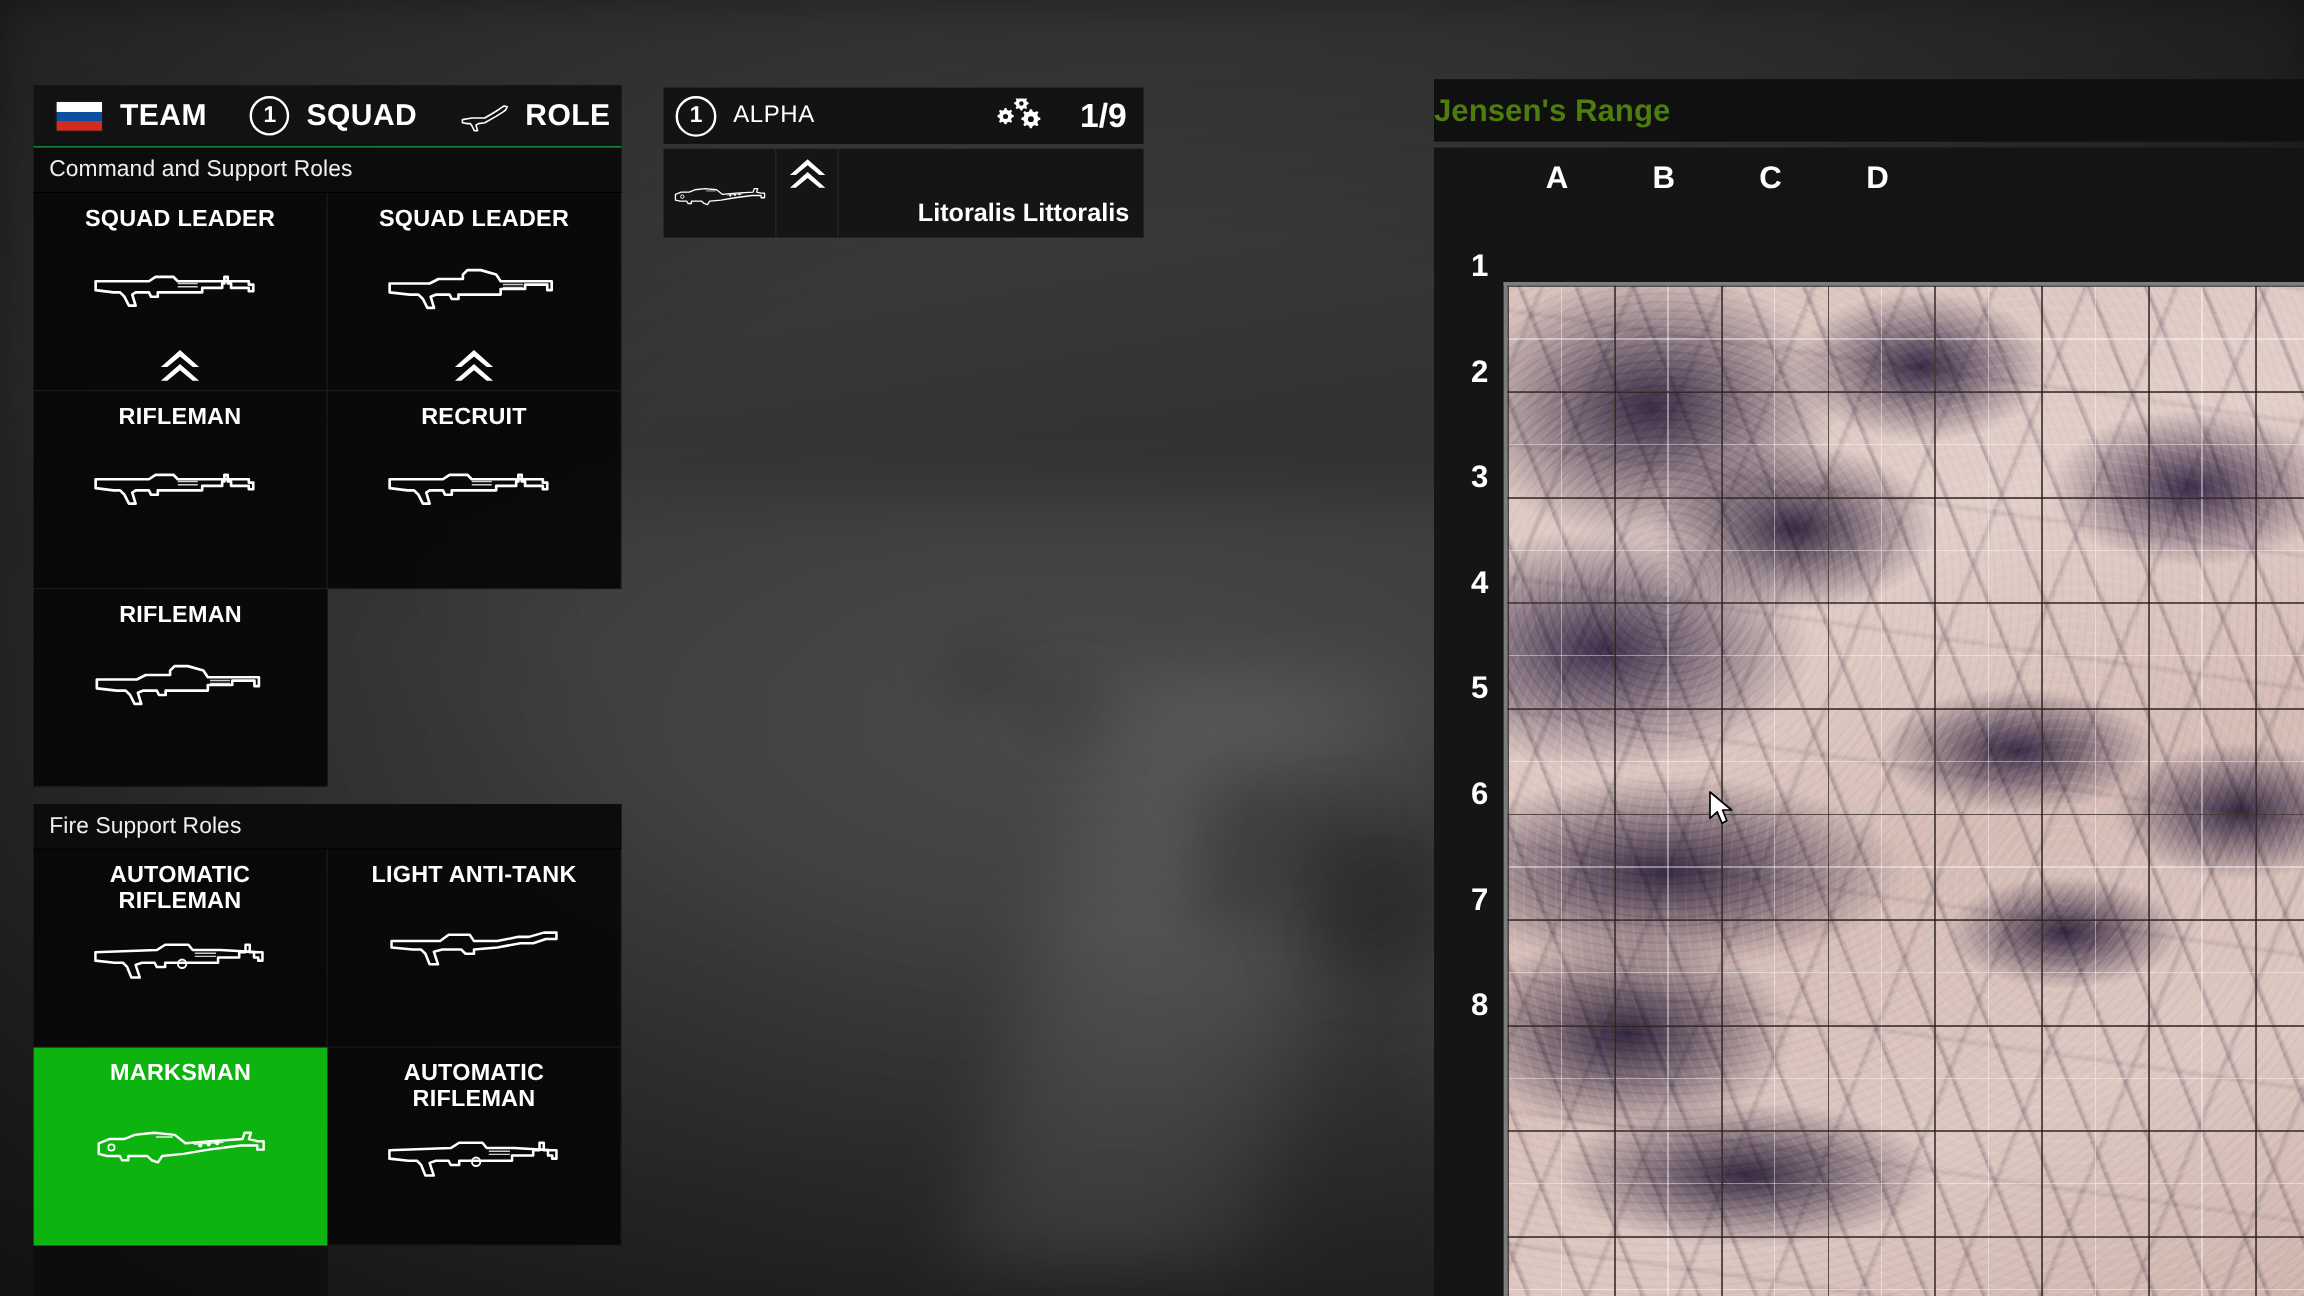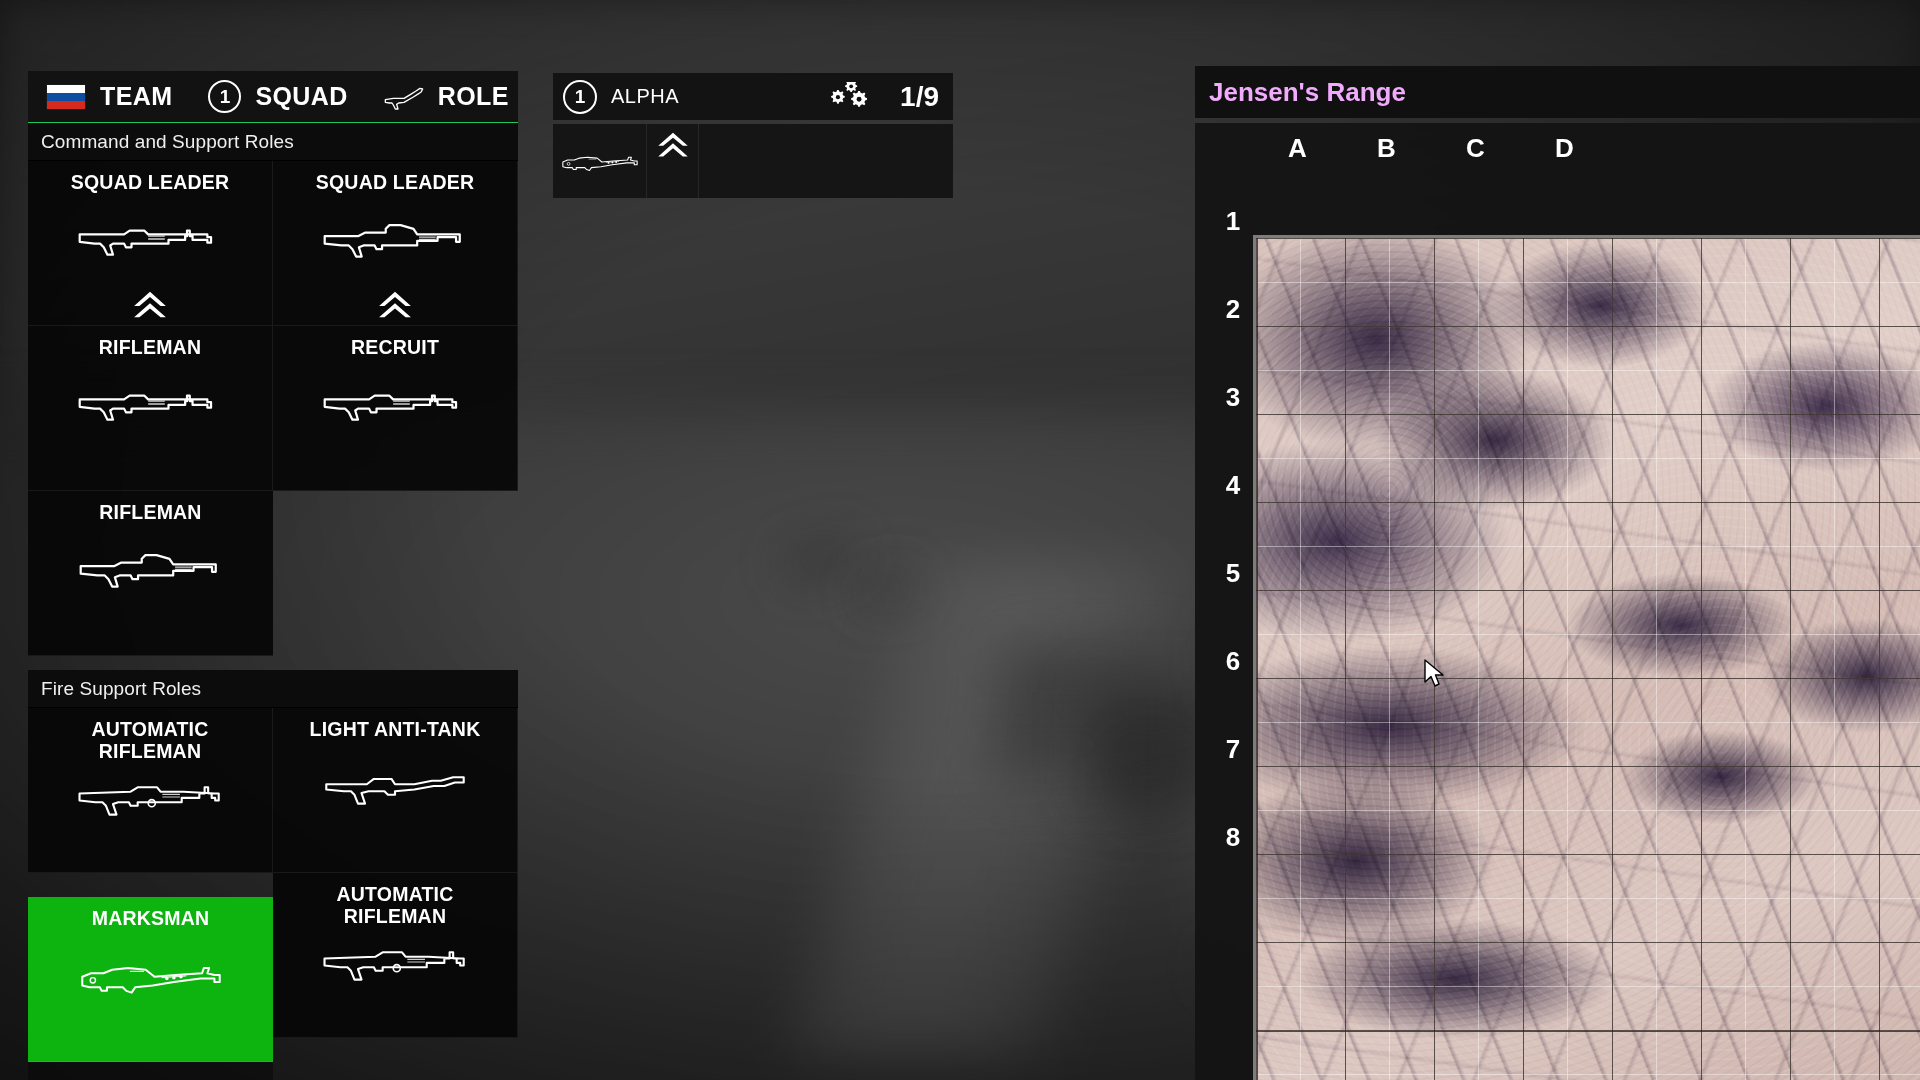--- a/index.html
+++ b/index.html
@@ -58,21 +58,21 @@
   .role-cell {
     height:165px; position:relative;
     border-right:1px solid rgba(255,255,255,.07);
     border-bottom:1px solid rgba(255,255,255,.07);
     background:rgba(6,6,6,.93);
     display:flex; flex-direction:column; align-items:center;
     padding-top:10px; cursor:pointer; overflow:hidden;
   }
   .role-cell:nth-child(3n){ border-right:none; }
   .role-cell.empty { background:rgba(6,6,6,.5); border-right:none; cursor:default; }
-  .role-cell.selected { background:#0db40f;margin-top:24px; }
+  .role-cell.selected { background:#0db40f; }
   .role-name {
     font-size:19.5px; font-weight:bold; line-height:22px;
     text-align:center; letter-spacing:.2px; width:92%;
   }
   .role-weapon { flex:1; display:flex; align-items:center; justify-content:center; width:100%; }
   .role-weapon svg { width:148px; height:54px; }
   .role-badge { height:40px; display:flex; align-items:center; justify-content:center; }
   .role-badge svg { height:30px; }
   .gap-row { height:14px; background:transparent; }
 
@@ -94,21 +94,21 @@
   .sr-rank { width:52px; border-right:1px solid rgba(255,255,255,.08);
              display:flex; align-items:flex-start; justify-content:center; padding-top:6px; }
   .sr-rank svg { height:30px; }
   .sr-name { flex:1; display:flex; align-items:flex-end; justify-content:flex-end;
              padding:0 12px 8px 0; font-size:21px; font-weight:bold; }
 
   
   #mappanel { position:absolute; left:1195px; top:66px; width:725px; height:1014px; }
   #map-title {
     height:52px; background:#101010; display:flex; align-items:center;
-    padding-left:14px; color:#f0abfc; font-size:26px; font-weight:bold;
+    color:#4d7c0f; font-size:26px; font-weight:bold;
   }
   #map-body { position:absolute; left:0; top:57px; right:0; bottom:0;
               background:rgba(20,20,20,.96); }
   #col-labels { position:absolute; left:58px; top:10px; right:0; height:40px;
                 display:flex; color:#fff; font-size:26px; font-weight:bold; }
   #col-labels span { width:89px; text-align:center; }
   #row-labels { position:absolute; left:18px; top:54px; width:40px;
                 display:flex; flex-direction:column; color:#fff;
                 font-size:26px; font-weight:bold; }
   #row-labels span { height:88px; display:flex; align-items:center; justify-content:center; }
@@ -388,20 +388,21 @@
       <div class="sr-weapon">
         <svg viewBox="0 0 168 52">
             <use href="#ic-sniper"></use>
           </svg>
       </div>
       <div class="sr-rank">
         <svg viewBox="0 0 44 34" width="36">
             <use href="#ic-chevron2"></use>
           </svg>
       </div>
+      <div class="sr-name">Litoralis Littoralis</div>
     </div>
   </div>
 </div>
 
 <div id="mappanel">
   <div id="map-title">Jensen's Range</div>
   <div id="map-body">
 
     <div id="col-labels">
       <span>A</span>

